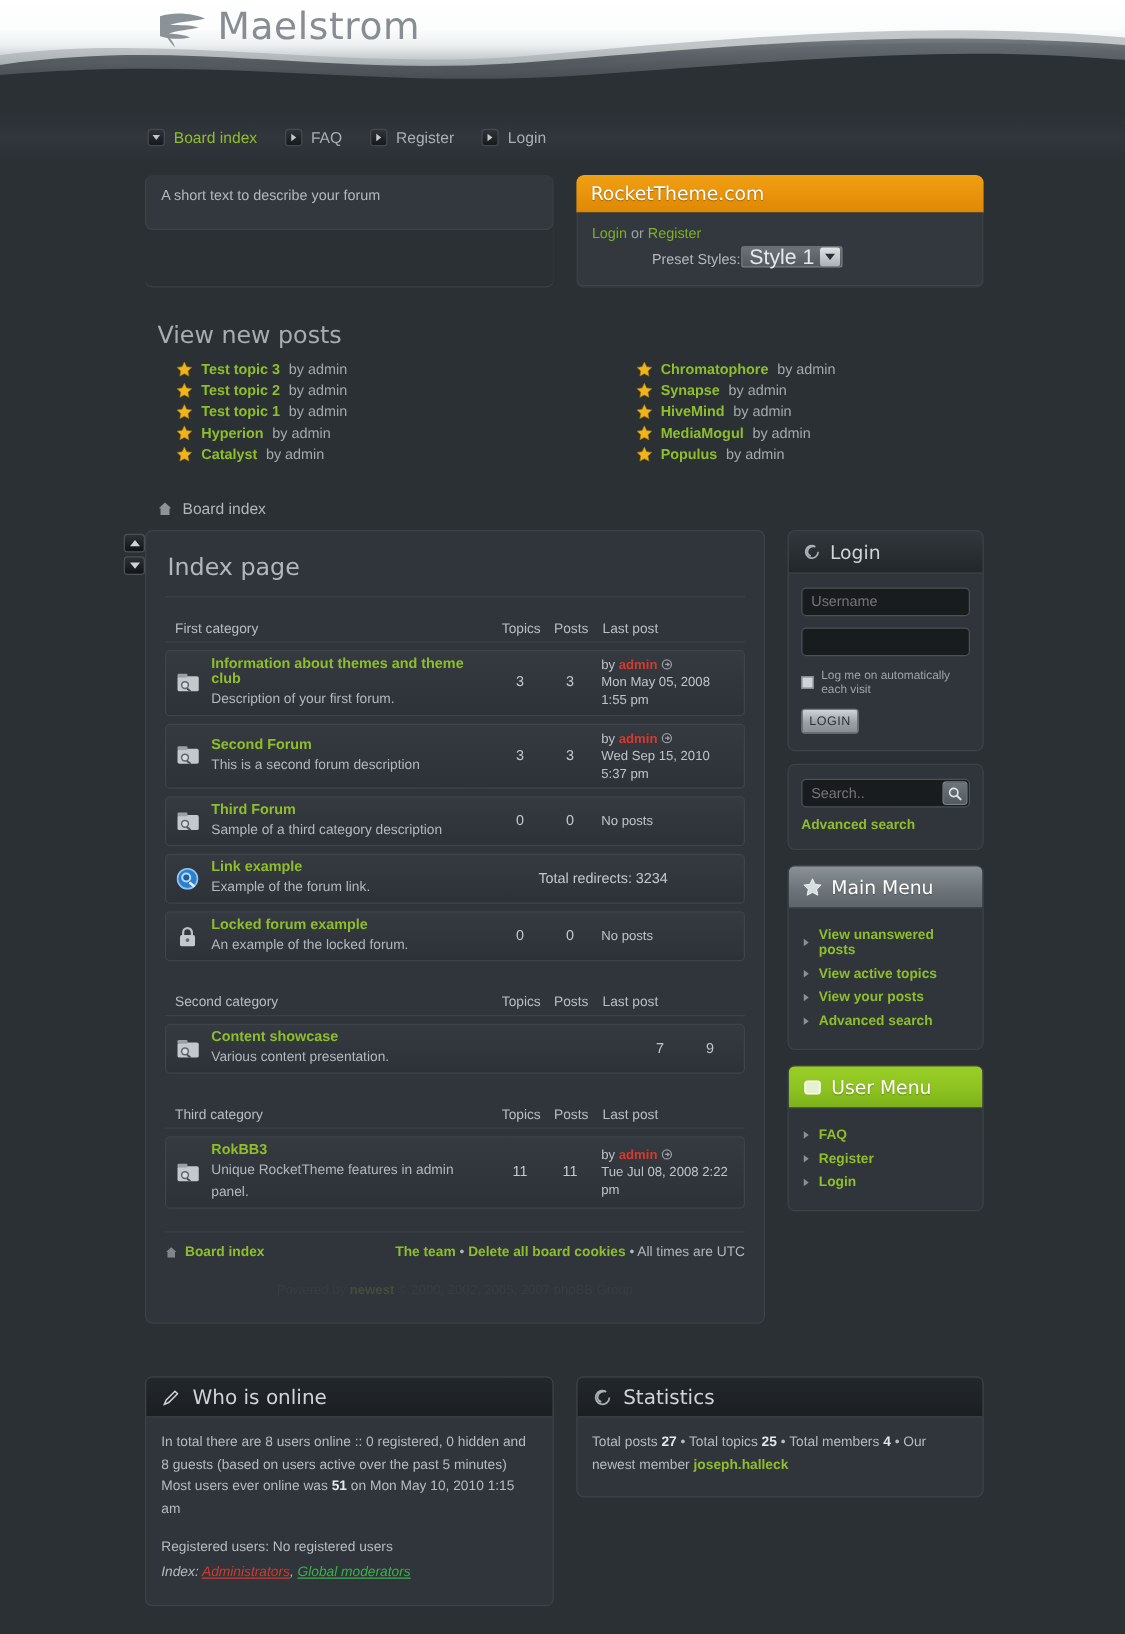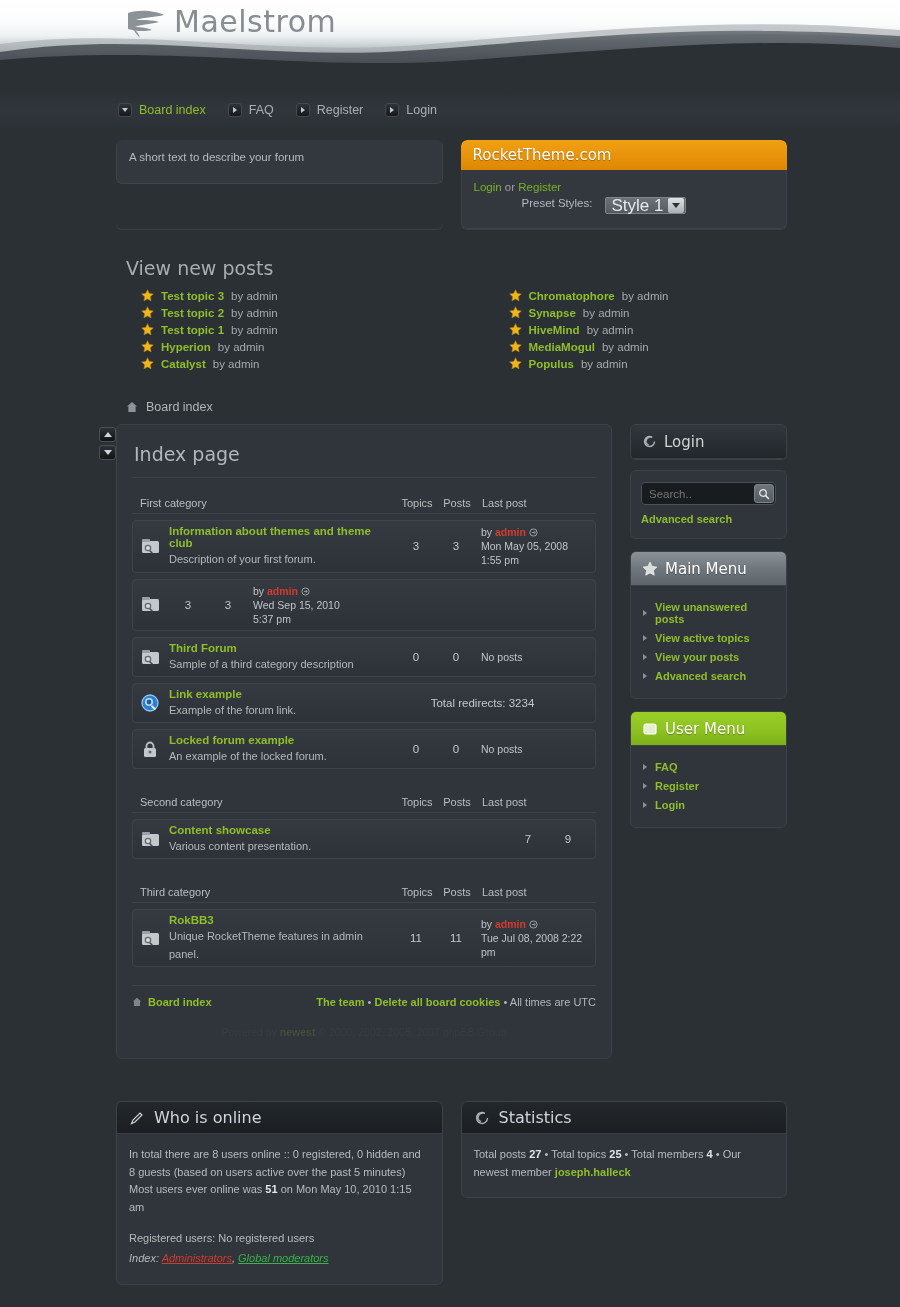--- a/index.html
+++ b/index.html
@@ -68,21 +68,21 @@
     background: #32383d; padding: 11px 12px 14px 12px;
     border: 1px solid #3d4349; border-top: none;
     border-bottom-left-radius: 6px; border-bottom-right-radius: 6px;
   }
   .box.green .box-body { min-height: 44px; }
   .box.orange .box-body { min-height: 44px; }
   .box-body .desc { font-size: 11.5px; color: #b4b9bd; }
   .rt-links { font-size: 11.5px; margin-bottom: 4px; }
   .rt-links a { color: #7eb026; text-decoration: none; }
   .rt-links .or { color: #9aa0a5; }
-  .preset-row { display: flex; align-items: flex-start; gap: 13px; font-size: 11.5px; color: #b4b9bd; padding-left: 48px; }
+  .preset-row { display: flex; align-items: flex-end; gap: 1px; font-size: 11.5px; color: #b4b9bd; padding-left: 48px; }
   .sel {
     display: inline-flex; align-items: center;
     background: linear-gradient(to bottom,#6c7378,#53595e);
     border: 1px solid #7d848a; border-radius: 2px; height: 17px;
   }
   .sel .selval { padding: 0 5px; font-size: 17px; color: #e6e9eb; }
   .sel .arrow {
     width: 16px; height: 15px; margin: 0 1px 0 0;
     background: linear-gradient(to bottom,#dfe3e6,#aab0b5);
     border-radius: 2px; display:flex; align-items:center; justify-content:center;
@@ -452,20 +452,24 @@
           <div class="frow">
             <span class="ficon">
               <svg width="20" height="17" viewBox="0 0 20 17">
                   <rect x="1" y="3" width="17" height="12" rx="1.5" fill="#c3c8cc"></rect>
                   <rect x="1" y="1" width="8" height="3" rx="1" fill="#9aa1a6"></rect>
                   <circle cx="7" cy="10" r="3.3" fill="#5f676c"></circle>
                   <circle cx="7" cy="10" r="2.1" fill="#d5dadd"></circle>
                   <rect x="9" y="12" width="4" height="1.6" rx=".8" transform="rotate(40 9 12)" fill="#4a5156"></rect>
                 </svg>
             </span>
+            <span class="fmain">
+              <a class="ftitle" href="#">Second Forum</a>
+              <span class="fdesc">This is a second forum description</span>
+            </span>
             <span class="num">3</span>
             <span class="num posts">3</span>
             <span class="last">
               <span>by</span>
               <a class="u-admin" href="#">admin</a><svg class="goto" viewBox="0 0 9 9">
                   <circle cx="4.5" cy="4.5" r="3.6" fill="none" stroke="#9aa1a6" stroke-width="1"></circle>
                   <path d="M3 4.5h3.2M4.8 3.2L6.3 4.5 4.8 5.8" fill="none" stroke="#9aa1a6" stroke-width=".9"></path>
                 </svg><br>
               <span>Wed Sep 15, 2010 5:37 pm</span>
             </span>
@@ -607,20 +611,29 @@
       </div>
 
       <div class="sidebar">
 
         <div class="mod">
           <div class="mod-head">
             <svg width="15" height="15" viewBox="0 0 15 15">
                 <path d="M12.5 7.5a5 5 0 11-2.3-4.2c-2.8-.6-5.4.8-6.1 3.2-.6 2 .6 3.9 2.6 4.3" fill="none" stroke="#a9b0b5" stroke-width="1.4"></path>
               </svg>
             <span>Login</span>
+          </div>
+          <div class="mod-body">
+            <input class="ttfield" type="text" placeholder="Username" style="">
+            <input class="ttfield blank" type="password" style="">
+            <div class="cbrow">
+              <span class="cbox"></span>
+              <span>Log me on automatically each visit</span>
+            </div>
+            <div class="loginbtn">LOGIN</div>
           </div>
         </div>
 
         <div class="mod" style="margin-top:-2px;">
           <div class="mod-body">
             <div class="searchwrap">
               <input class="ttfield" type="text" placeholder="Search.." style="">
               <span class="searchbtn">
                 <svg width="12" height="12" viewBox="0 0 12 12">
                     <circle cx="5" cy="5" r="3.3" fill="none" stroke="#dfe4e7" stroke-width="1.3"></circle>

